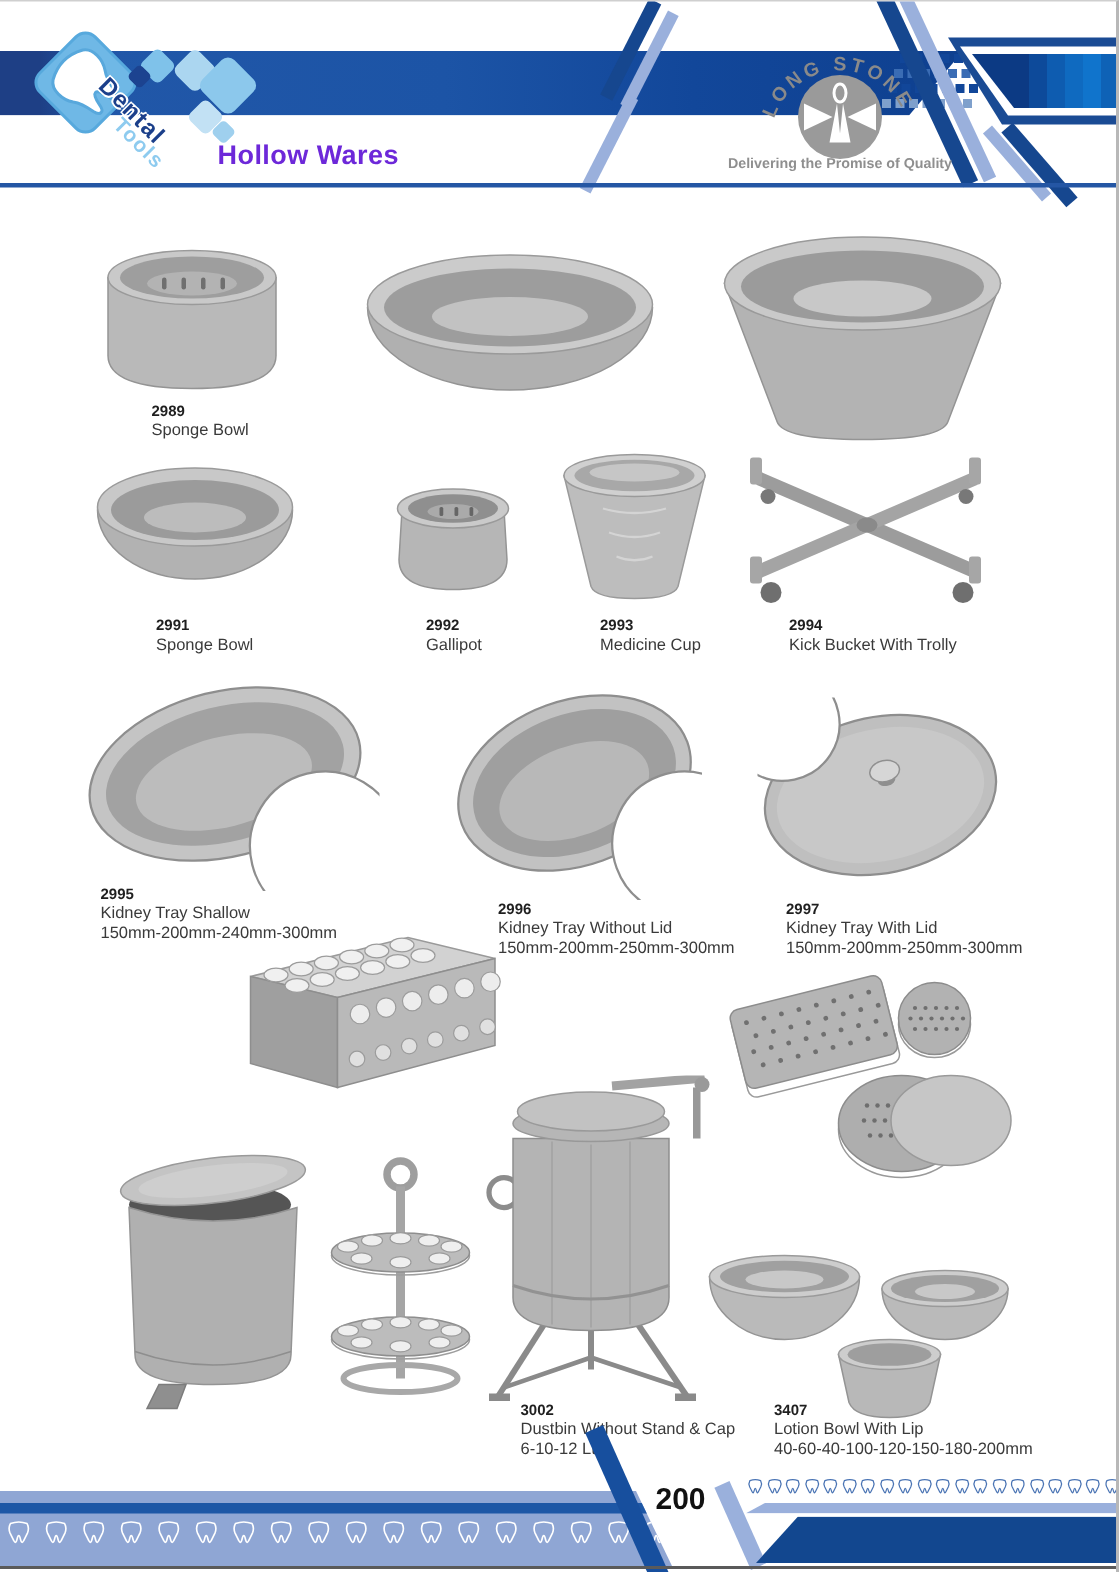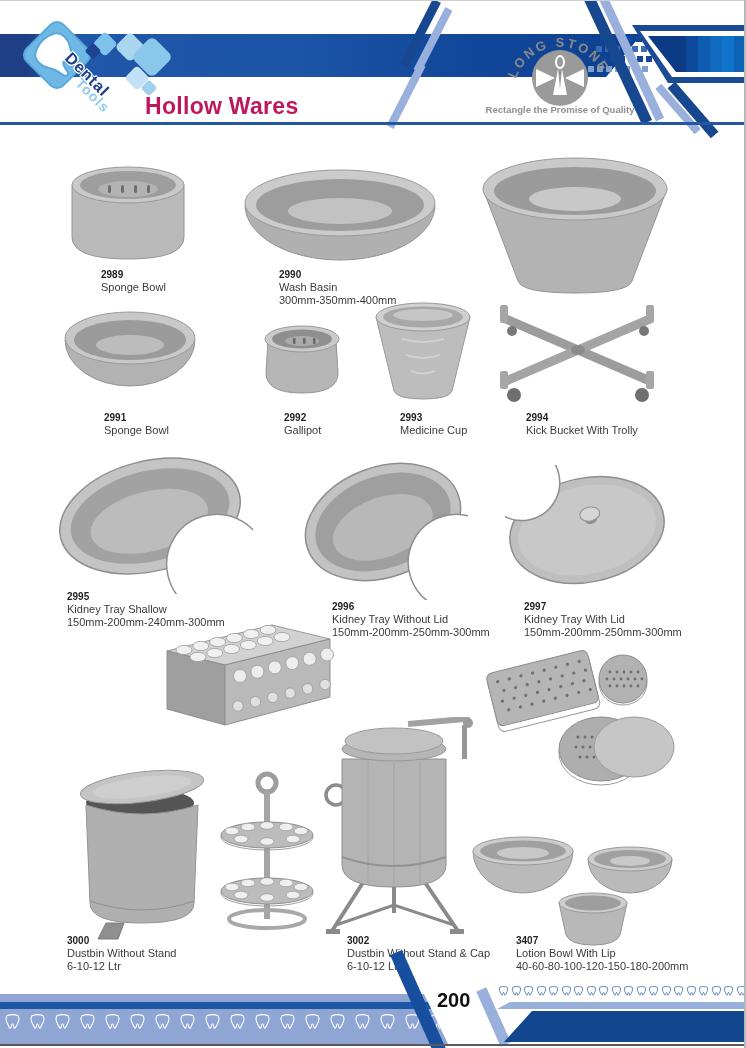--- a/index.html
+++ b/index.html
@@ -15,21 +15,21 @@
         clip-path:polygon(0 0,642px 0,606px 100%,0 100%);}
   .diamond{position:absolute;transform:rotate(45deg);}
   .big-diamond{left:30px;top:27px;width:54px;height:54px;border-radius:10px;background:#6fb8e6;border:2px solid #57a9dd;box-sizing:border-box;}
   .tooth-in-diamond{position:absolute;left:3px;top:2px;transform:rotate(-45deg);}
   .brand1{position:absolute;left:74px;top:48px;transform:rotate(45deg);transform-origin:0 0;
           font-size:16px;font-weight:bold;letter-spacing:1px;color:#1b3f8a;
           text-shadow:-1px -1px 0 #fff,1px -1px 0 #fff,-1px 1px 0 #fff,1px 1px 0 #fff;}
   .brand2{position:absolute;left:84px;top:74px;transform:rotate(45deg);transform-origin:0 0;
           font-size:14px;font-weight:bold;letter-spacing:1px;color:#8ecbef;
           text-shadow:-1px -1px 0 #fff,1px -1px 0 #fff,-1px 1px 0 #fff,1px 1px 0 #fff;}
-  .page-title{position:absolute;left:145px;top:92px;font-size:23px;font-weight:bold;color:#be185d;letter-spacing:.3px;}
+  .page-title{position:absolute;left:145px;top:92px;font-size:18px;font-weight:bold;color:#6d28d9;letter-spacing:.3px;}
   .header-rule{position:absolute;left:0;top:121px;width:746px;height:3px;background:#2456a4;}
   .stripe{position:absolute;}
   .sq-row{position:absolute;display:flex;gap:3px;}
   .sq{width:6px;height:6px;}
   .logo-tagline{position:absolute;left:470px;top:103px;width:180px;text-align:center;
                 font-size:9.5px;font-weight:bold;color:#8f8f8f;}
   
   .cap{position:absolute;white-space:nowrap;line-height:13px;}
   .cap .code{font-size:10px;font-weight:bold;color:#1f1f1f;}
   .cap .line{font-size:11px;color:#3a3a3a;}
@@ -146,21 +146,21 @@
       <text font-size="13" font-weight="bold" fill="#8a8a8a" letter-spacing="2.5" font-family="Liberation Sans, sans-serif">
         <textPath href="#arcpath" startOffset="14">LONG STONE</textPath>
       </text>
       <circle cx="60" cy="61" r="28" fill="#9a9a9a"></circle>
       <path d="M36,52 L55,61 L36,70 Z" fill="#ffffff"></path>
       <path d="M84,52 L65,61 L84,70 Z" fill="#ffffff"></path>
       <ellipse cx="60" cy="45" rx="4" ry="6" fill="none" stroke="#ffffff" stroke-width="2"></ellipse>
       <path d="M53,78 L58,52 L60,72 L62,52 L67,78 Z" fill="#ffffff"></path>
     </svg>
   </div>
-  <div class="logo-tagline">Rectangle the Promise of Quality</div>
+  <div class="logo-tagline">Delivering the Promise of Quality</div>
 
   <div class="header-rule"></div>
 
   <div class="img" style="left:58px;top:158px">
     <svg width="140" height="108" viewBox="0 0 140 108">
       <path d="M14,26 L14,78 Q14,100 70,100 Q126,100 126,78 L126,26 Z" fill="#b9b9b9" stroke="#949494"></path>
       <ellipse cx="70" cy="26" rx="56" ry="18" fill="#c9c9c9" stroke="#9a9a9a"></ellipse>
       <ellipse cx="70" cy="26" rx="48" ry="14" fill="#9e9e9e"></ellipse>
       <ellipse cx="70" cy="30" rx="30" ry="8" fill="#b3b3b3"></ellipse>
       <g>
@@ -547,25 +547,20 @@
       <path d="M7,16 L14,48 Q18,58 41,58 Q64,58 68,48 L75,16 Z" fill="#b8b8b8" stroke="#949494"></path>
       <ellipse cx="41" cy="16" rx="34" ry="10" fill="#cdcdcd" stroke="#9a9a9a"></ellipse>
       <ellipse cx="41" cy="16" rx="28" ry="7.5" fill="#9e9e9e"></ellipse>
     </svg>
   </div>
 
   <div class="cap" style="left:101px;top:267px">
     <div class="code">2989</div>
     <div class="line">Sponge Bowl</div>
   </div>
-  <div class="cap" style="left:279px;top:267px">
-    <div class="code">2990</div>
-    <div class="line">Wash Basin</div>
-    <div class="line">300mm-350mm-400mm</div>
-  </div>
   <div class="cap" style="left:104px;top:410px">
     <div class="code">2991</div>
     <div class="line">Sponge Bowl</div>
   </div>
   <div class="cap" style="left:284px;top:410px">
     <div class="code">2992</div>
     <div class="line">Gallipot</div>
   </div>
   <div class="cap" style="left:400px;top:410px">
     <div class="code">2993</div>
@@ -583,34 +578,29 @@
   <div class="cap" style="left:332px;top:599px">
     <div class="code">2996</div>
     <div class="line">Kidney Tray Without Lid</div>
     <div class="line">150mm-200mm-250mm-300mm</div>
   </div>
   <div class="cap" style="left:524px;top:599px">
     <div class="code">2997</div>
     <div class="line">Kidney Tray With Lid</div>
     <div class="line">150mm-200mm-250mm-300mm</div>
   </div>
-  <div class="cap" style="left:67px;top:933px">
-    <div class="code">3000</div>
-    <div class="line">Dustbin Without Stand</div>
-    <div class="line">6-10-12 Ltr</div>
-  </div>
   <div class="cap" style="left:347px;top:933px">
     <div class="code">3002</div>
     <div class="line">Dustbin Without Stand &amp; Cap</div>
     <div class="line">6-10-12 Ltr</div>
   </div>
   <div class="cap" style="left:516px;top:933px">
     <div class="code">3407</div>
     <div class="line">Lotion Bowl With Lip</div>
-    <div class="line">40-60-80-100-120-150-180-200mm</div>
+    <div class="line">40-60-40-100-120-150-180-200mm</div>
   </div>
 
   <div class="f-left-band">
     <div class="f-left-stripe"></div>
     <div class="teeth teeth-left">
       <svg class="tooth" width="17" height="19" viewBox="0 0 20 22">
           <use href="#toothpath" stroke="#ffffff" stroke-width="1.3"></use>
         </svg>
     <svg class="tooth" width="17" height="19" viewBox="0 0 20 22">
           <use href="#toothpath" stroke="#ffffff" stroke-width="1.3"></use>

